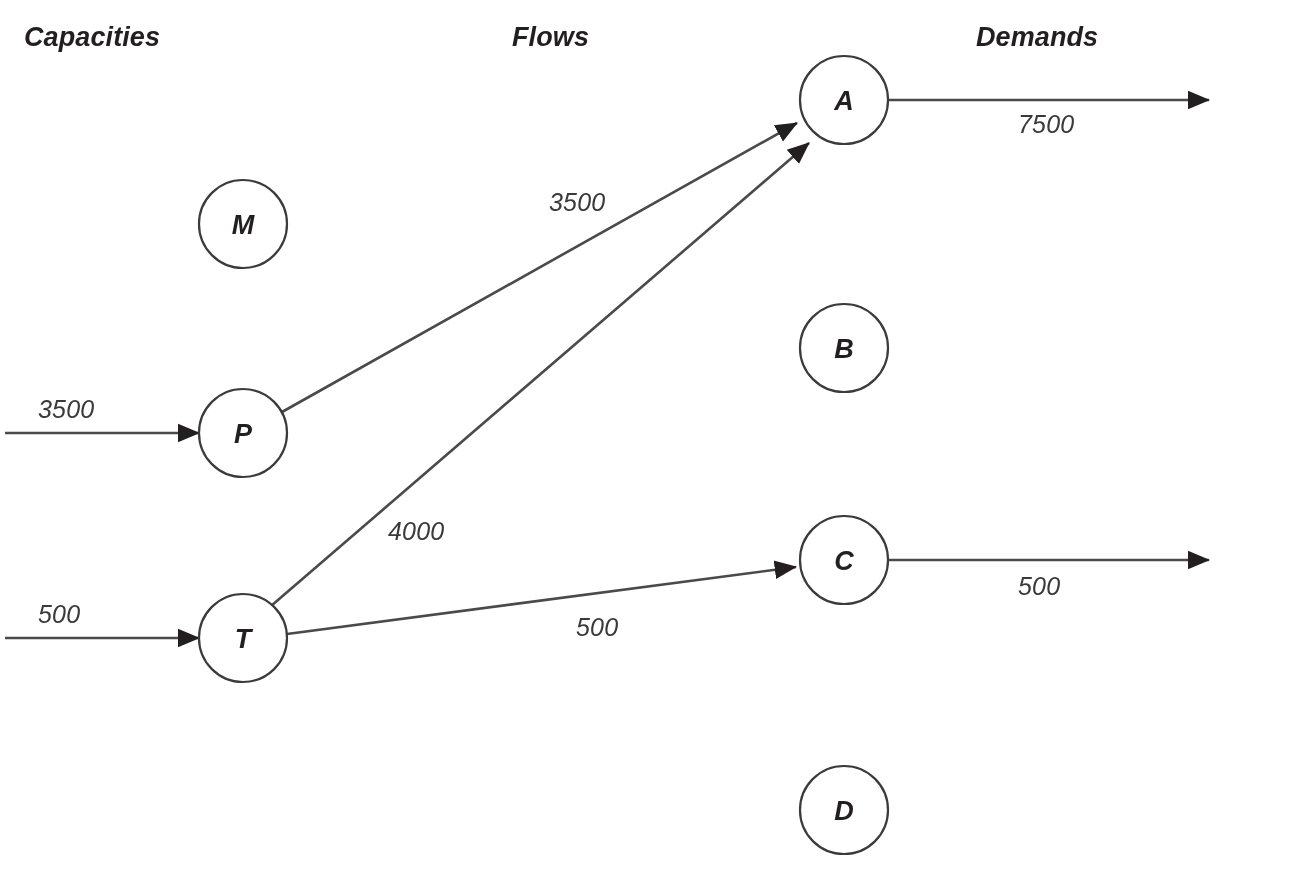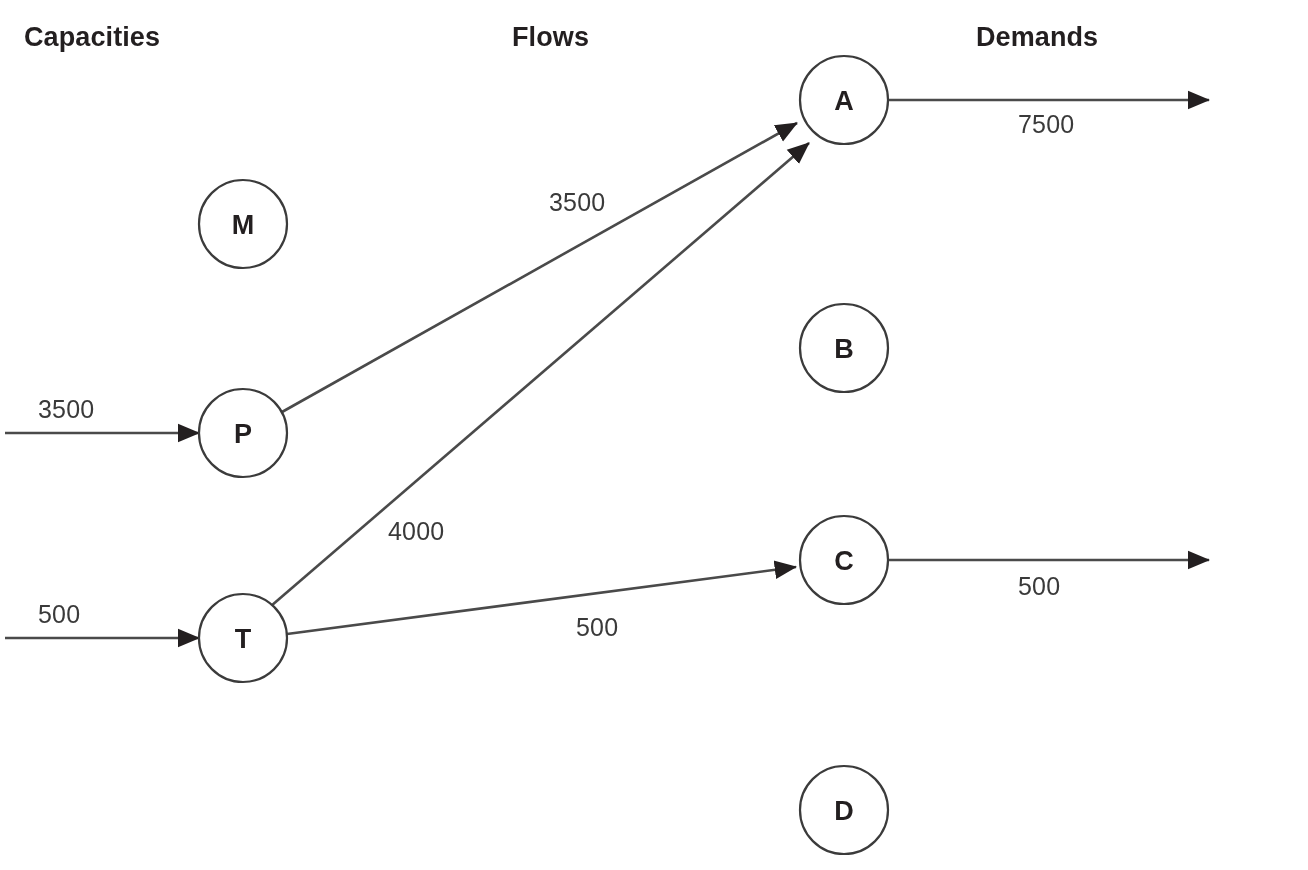--- a/index.html
+++ b/index.html
@@ -11,20 +11,21 @@
     width: 1308px;
     height: 870px;
     font-family: "Liberation Sans", sans-serif;
     overflow: hidden;
   }
   #diagram-root {
     position: relative;
     width: 1308px;
     height: 870px;
     background: #ffffff;
+    font-style: italic;
   }
   svg#network-canvas {
     position: absolute;
     top: 0;
     left: 0;
     width: 1308px;
     height: 870px;
     display: block;
   }
   .col-header {

